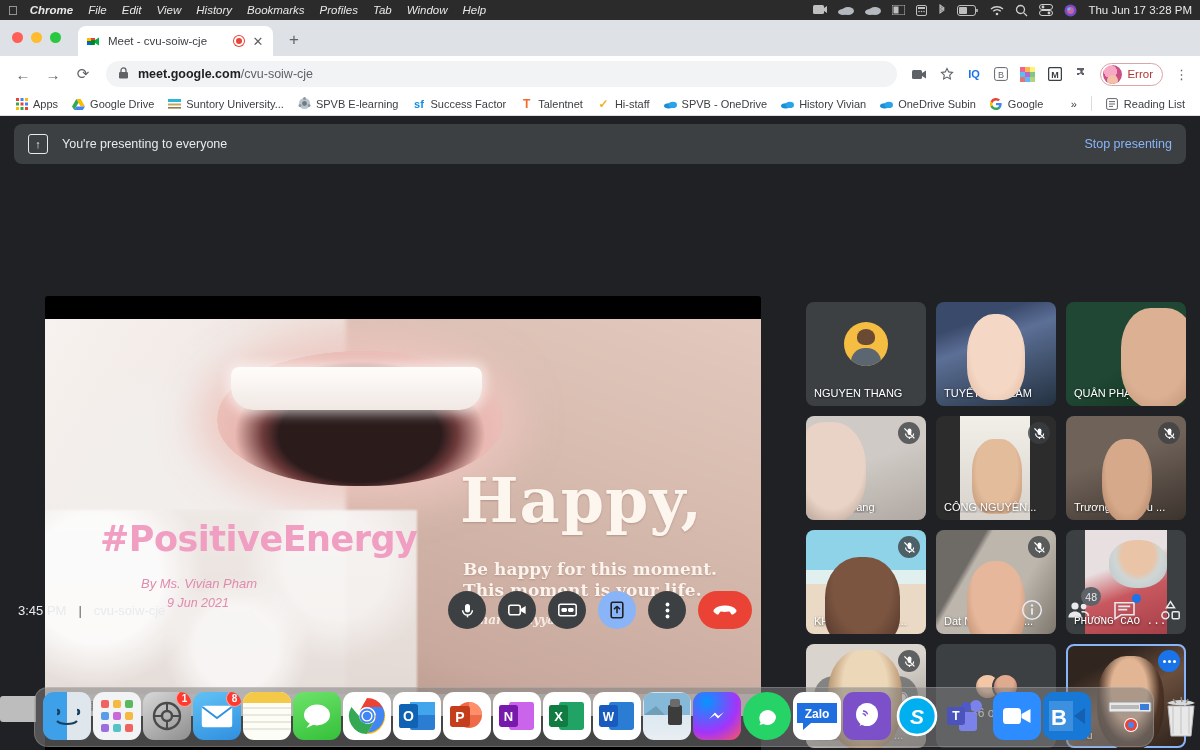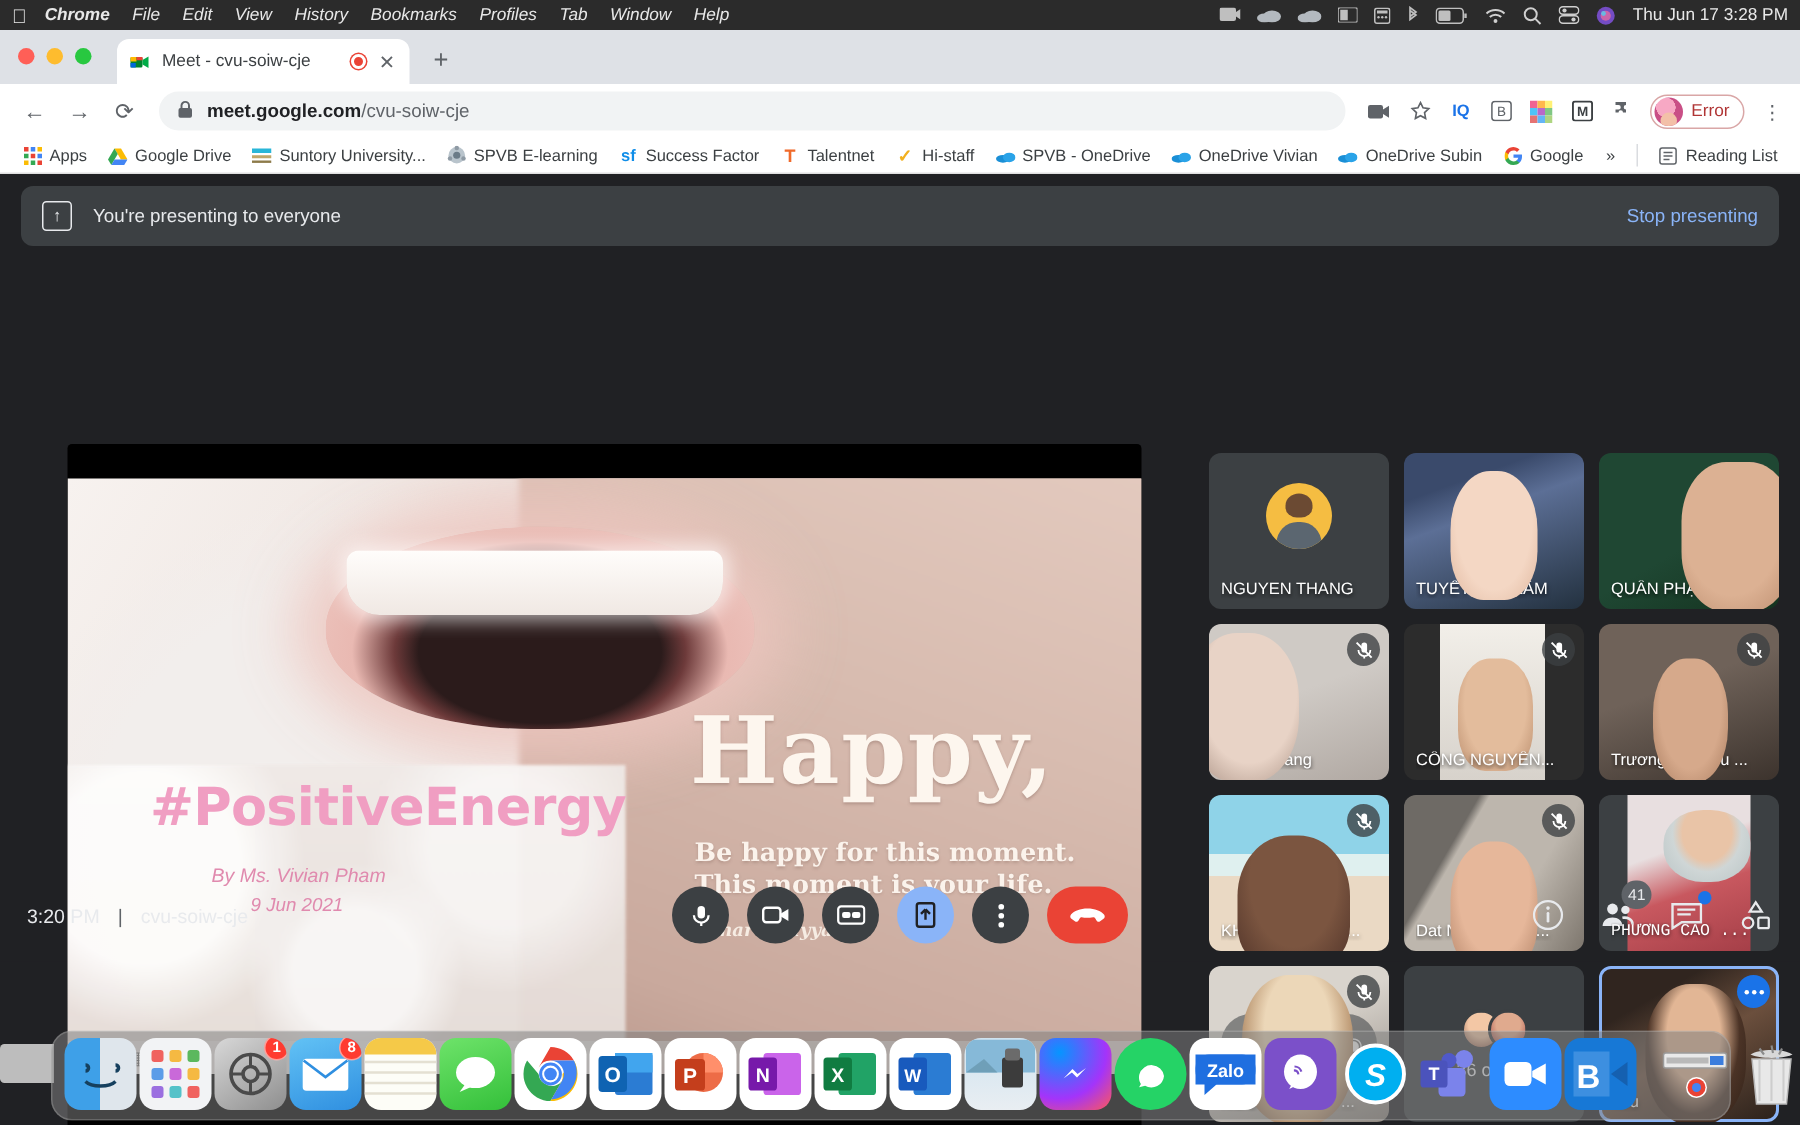--- a/index.html
+++ b/index.html
@@ -471,21 +471,21 @@
         </span>
         <span>SPVB - OneDrive</span>
       </div>
       <div class="bm">
         <span class="bi">
           <svg width="14" height="10" viewBox="0 0 14 10">
               <ellipse cx="5" cy="7" rx="5" ry="2.8" fill="#1a8fd6"></ellipse>
               <ellipse cx="9.5" cy="6" rx="4.5" ry="3.4" fill="#2aa3e8"></ellipse>
             </svg>
         </span>
-        <span>OneDrive Vivian</span>
+        <span>History Vivian</span>
       </div>
       <div class="bm">
         <span class="bi">
           <svg width="14" height="10" viewBox="0 0 14 10">
               <ellipse cx="5" cy="7" rx="5" ry="2.8" fill="#1a8fd6"></ellipse>
               <ellipse cx="9.5" cy="6" rx="4.5" ry="3.4" fill="#2aa3e8"></ellipse>
             </svg>
         </span>
         <span>OneDrive Subin</span>
       </div>
@@ -665,21 +665,21 @@
             <i></i>
             <i></i>
             <i></i>
           </span>
         <span class="nm">You</span>
       </div>
     </div>
 
     <div class="meetbar">
       <div class="mb-left">
-        <span>3:20 PM</span>
+        <span>3:45 PM</span>
         <span class="sep">|</span>
         <span>cvu-soiw-cje</span>
       </div>
       <div class="mb-center">
         <div class="cbtn">
           <svg width="17" height="17" viewBox="0 0 17 17">
               <rect x="6" y="2" width="5" height="8.4" rx="2.5" fill="#fff"></rect>
               <path d="M3.6 8.2a4.9 4.9 0 009.8 0" fill="none" stroke="#fff" stroke-width="1.5"></path>
               <path d="M8.5 13.1v2.2" stroke="#fff" stroke-width="1.5"></path>
             </svg>
@@ -724,21 +724,21 @@
               <rect x="10.1" y="9" width="1.8" height="7" rx=".9" fill="#e8eaed"></rect>
             </svg>
         </span>
         <span class="rb">
           <svg width="23" height="18" viewBox="0 0 23 18">
               <circle cx="8" cy="5" r="3.6" fill="#e8eaed"></circle>
               <path d="M1.4 16.4c0-3.6 2.9-5.8 6.6-5.8s6.6 2.2 6.6 5.8" fill="#e8eaed"></path>
               <circle cx="16.6" cy="5.6" r="2.8" fill="#e8eaed"></circle>
               <path d="M14.6 10.9c3.4-.6 6.8 1 6.8 4.4" fill="none" stroke="#e8eaed" stroke-width="1.7"></path>
             </svg>
-          <span class="badge">41</span>
+          <span class="badge">48</span>
         </span>
         <span class="rb">
           <svg width="21" height="19" viewBox="0 0 21 19">
               <path d="M1 1.8h19v12H7.2L1 17.8z" fill="none" stroke="#e8eaed" stroke-width="1.6"></path>
               <path d="M4.2 5.4h12M4.2 8.6h9" stroke="#e8eaed" stroke-width="1.6"></path>
             </svg>
           <span class="bluedot"></span>
         </span>
         <span class="rb">
           <svg width="21" height="20" viewBox="0 0 21 20">

